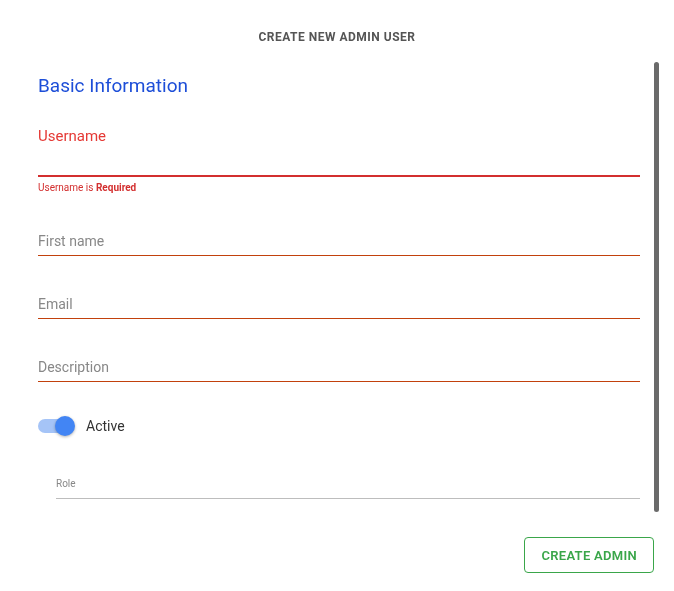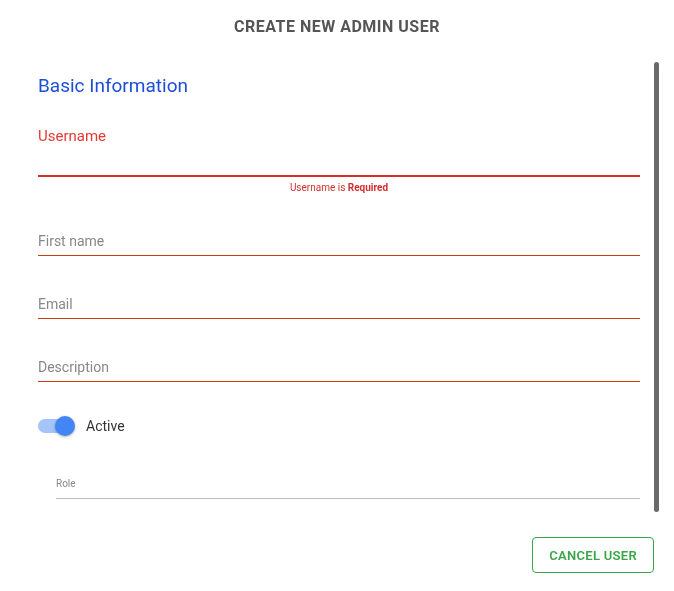--- a/index.html
+++ b/index.html
@@ -9,25 +9,25 @@
       font-family: -apple-system, BlinkMacSystemFont, "Segoe UI", Roboto, Arial, sans-serif;
     }
     body {
       width: 674px;
       height: 591px;
       background: #fff;
       position: relative;
     }
     .page-title {
       text-align: center;
-      font-size: 16px;
+      font-size: 12px;
       font-weight: 700;
       color: #555;
       letter-spacing: 0.5px;
-      padding-top: 17px;
+      padding-top: 30px;
     }
     .scroll-area {
       position: absolute;
       top: 60px;
       left: 0;
       right: 18px;
       bottom: 70px;
       overflow-y: auto;
       padding: 14px 16px 0 38px;
     }
@@ -76,21 +76,20 @@
       color: #888;
       font-size: 14px;
     }
     .field-input.no-label {
       border-bottom: 1px solid #c2410c;
     }
     .field-error {
       font-size: 10px;
       color: #d32f2f;
       margin-top: 5px;
-      text-align: center;
     }
     .field-error .req {
       font-weight: 700;
     }
     .toggle-row {
       display: flex;
       align-items: center;
       margin-bottom: 44px;
     }
     .toggle {
@@ -198,14 +197,14 @@
   <div class="select-field">
     <label class="select-label">Role</label>
 
   </div>
 
 </div>
 
 <div class="scrollbar"></div>
 
 <div class="button-row">
-  <button class="btn btn-outline">CANCEL USER</button>
+  <button class="btn btn-outline">CREATE ADMIN</button>
 </div>
 
 </body></html>

